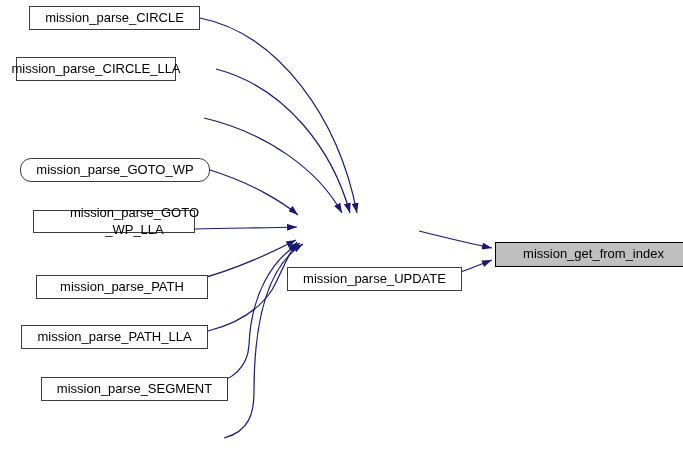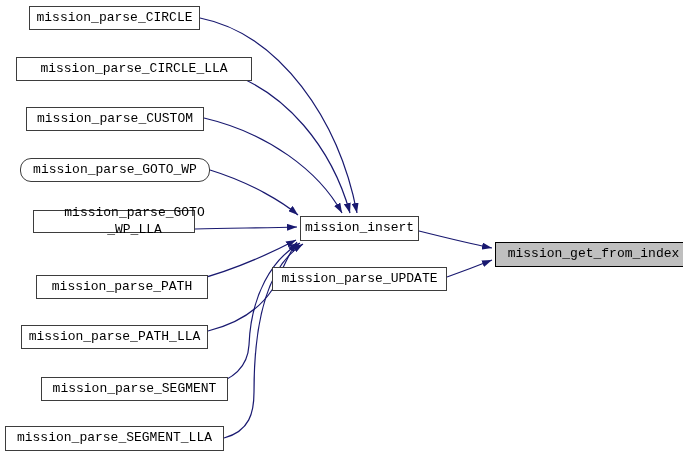--- a/index.html
+++ b/index.html
@@ -1,21 +1,21 @@
 <!DOCTYPE html>
 <html><head>
 <meta charset="utf-8">
 <style>
   html, body { margin: 0; padding: 0; background: #ffffff; }
   .canvas {
     position: relative;
     width: 683px;
     height: 459px;
     background: #ffffff;
-    font-family: Liberation Mono, monospace;
+    font-family: Liberation Sans, sans-serif;
     overflow: hidden;
   }
   svg.edges {
     position: absolute;
     left: 0; top: 0;
     pointer-events: none;
   }
   .edge {
     fill: none;
     stroke: #191970;
@@ -61,36 +61,33 @@
     <path class="edge" marker-end="url(#arrow)" d="M 192,281 C 232,271 271,253 296,240"></path>
     <path class="edge" marker-end="url(#arrow)" d="M 208,331 C 244,322 262,305 272,290 C 282,272 288,254 297,242"></path>
     <path class="edge" marker-end="url(#arrow)" d="M 208,386 C 238,379 248,362 249,345 C 251,295 272,259 300,243"></path>
     <path class="edge" marker-end="url(#arrow)" d="M 224,438 C 250,431 254,412 254,392 C 254,310 272,263 303,244"></path>
     <path class="edge" marker-end="url(#arrow)" d="M 419,231 C 443,237 467,243 492,248"></path>
     <path class="edge" marker-end="url(#arrow)" d="M 447,277 C 461,272 477,266 492,260"></path>
   </svg>
 
   <div class="node" style="left:29px;  top:6px;   width:171px; height:24px;">mission_parse_CIRCLE</div>
 
-  <div class="node" style="left:16px;  top:57px;  width:236px; height:24px;">mission_parse_CIRCLE_LLA</div>
+  <div class="node" style="left:16px;  top:57px;  width:160px; height:24px;">mission_parse_CIRCLE_LLA</div>
 
-  <div class="node" style="left:26px;  top:107px; width:178px; height:24px;">mission_parse_CUSTOM</div>
 
   <div class="node" style="left:20px;  top:158px; width:190px; height:24px;border-radius:11px;">mission_parse_GOTO_WP</div>
 
   <div class="node" style="left:33px;  top:210px; width:162px; height:23px;padding-left:41px;">mission_parse_GOTO
 _WP_LLA</div>
 
   <div class="node" style="left:36px;  top:275px; width:172px; height:24px;">mission_parse_PATH</div>
 
   <div class="node" style="left:21px;  top:325px; width:187px; height:24px;">mission_parse_PATH_LLA</div>
 
   <div class="node" style="left:21px;  top:377px; width:187px; height:24px;margin-left:20px;">mission_parse_SEGMENT</div>
 
-  <div class="node" style="left:5px;   top:426px; width:219px; height:25px;">mission_parse_SEGMENT_LLA</div>
 
-  <div class="node" style="left:300px; top:216px; width:119px; height:25px;">mission_insert</div>
 
-  <div class="node" style="left:272px; top:267px; width:175px; height:24px;">mission_parse_UPDATE</div>
+  <div class="node" style="left:287px; top:267px; width:175px; height:24px;">mission_parse_UPDATE</div>
 
   <div class="node highlight" style="left:495px; top:242px; width:197px; height:25px;">mission_get_from_index</div>
 
 </div>
 
 </body></html>

